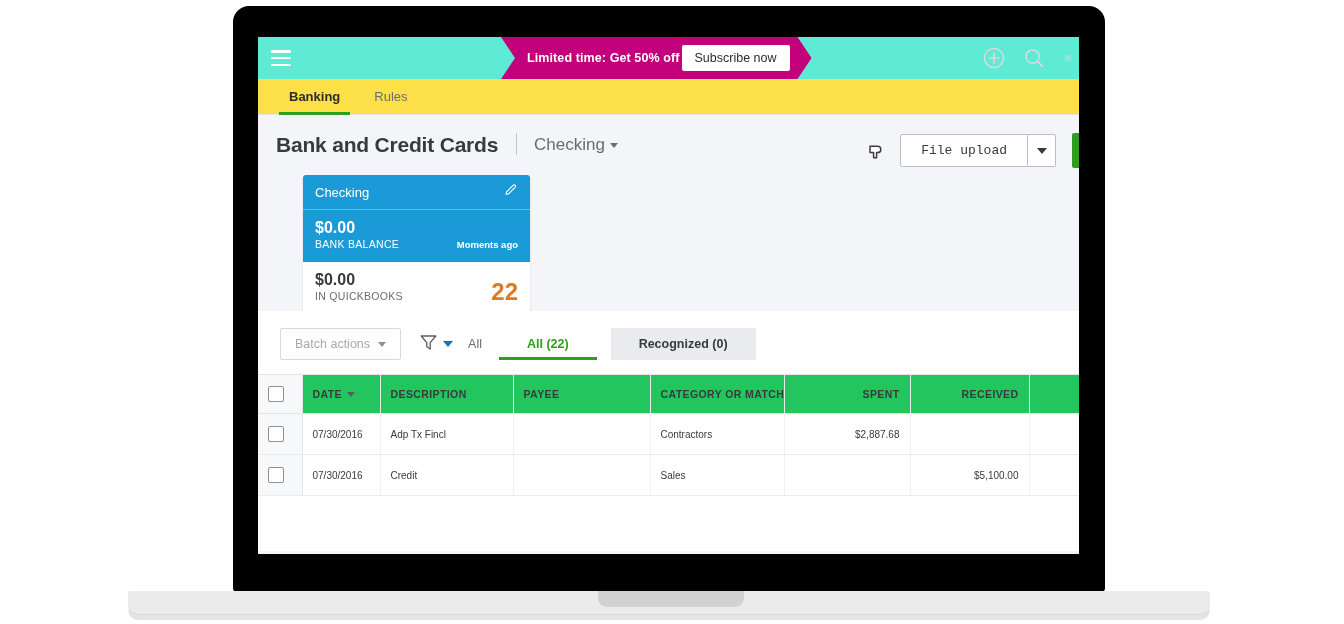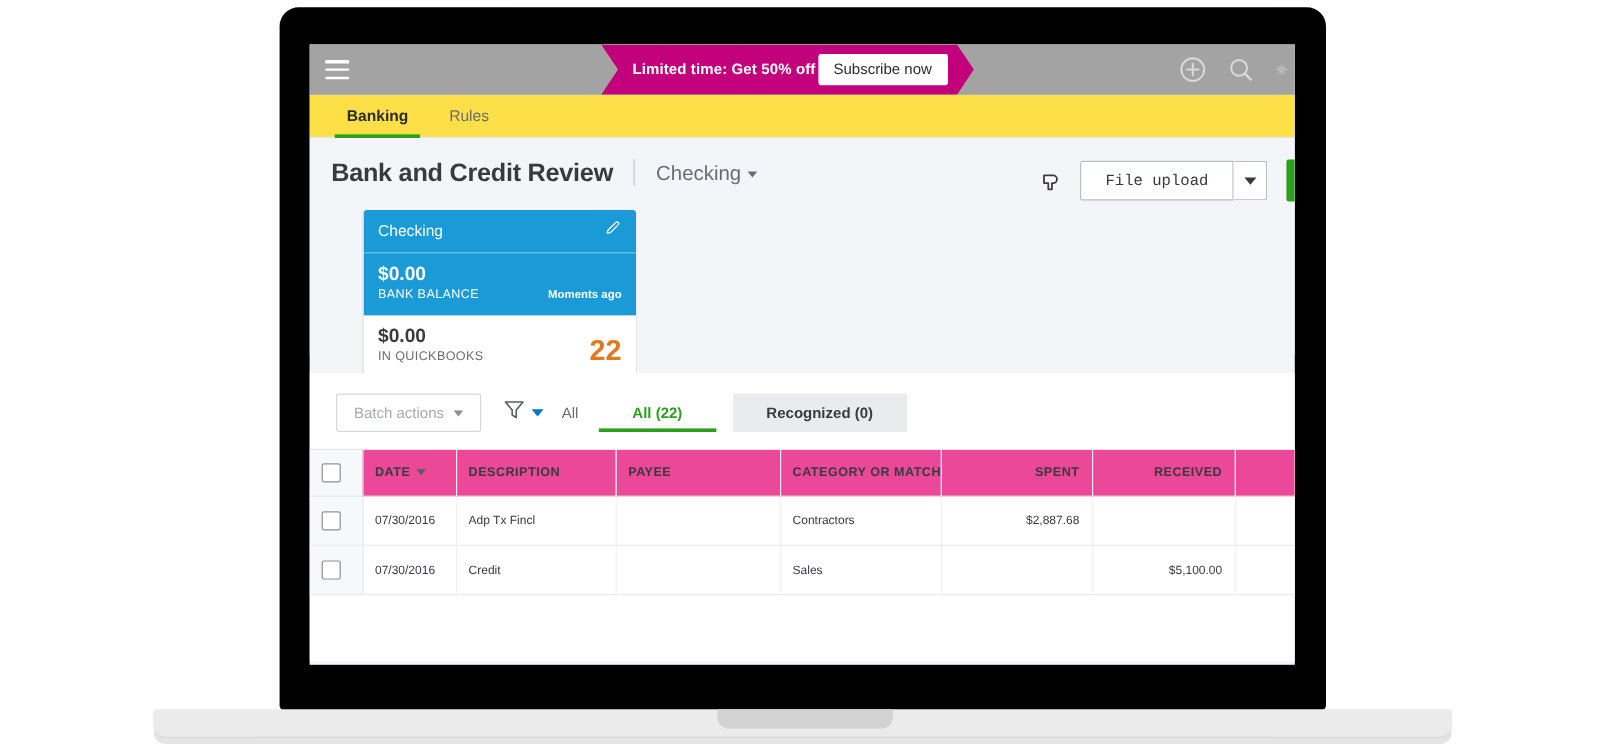--- a/index.html
+++ b/index.html
@@ -50,21 +50,21 @@
     left: 258px; top: 37px;
     width: 821px; height: 517px;
     background: #f4f5f8;
     overflow: hidden;
   }
 
   
   .topbar {
     position: relative;
     height: 42px;
-    background: #a3a3a3;
+    background: #5eead4;
     display: flex;
     align-items: center;
   }
   .hamburger {
     margin-left: 13px;
     width: 20px; height: 16px;
     display: flex; flex-direction: column; justify-content: space-between;
     cursor: pointer;
   }
   .hamburger span { display: block; height: 2.5px; background: #ffffff; border-radius: 1px; }
@@ -353,21 +353,21 @@
   .pill.muted { background: #e9ebee; color: #393a3d; margin-left: 14px; }
 
   
   table.txn {
     width: 100%;
     border-collapse: collapse;
     margin-top: 14px;
     table-layout: fixed;
   }
   table.txn th {
-    background: #ec4899;
+    background: #22c55e;
     font-size: 10.5px;
     font-weight: bold;
     color: #393a3d;
     letter-spacing: 0.4px;
     text-align: left;
     padding: 11px 10px;
     border-top: 1px solid #e3e5e8;
     border-bottom: 1px solid #e3e5e8;
     border-right: 1px solid #e9ebee;
     white-space: nowrap;
@@ -458,21 +458,21 @@
         </span>
       </div>
     </div>
 
     <div class="navtabs">
       <div class="navtab active">Banking</div>
       <div class="navtab">Rules</div>
     </div>
 
     <div class="page-head">
-      <span class="page-title">Bank and Credit Review</span>
+      <span class="page-title">Bank and Credit Cards</span>
       <span class="title-sep"></span>
       <span class="account-select">
         <span>Checking</span><span class="caret-sm"></span>
       </span>
 
       <div class="head-actions">
         <span class="hand-cursor-icon">
           <svg width="24" height="24" viewBox="0 0 24 24">
             <path d="M3 7.2 h7.6 a3.2 3.2 0 0 1 0 6.4 H9.6 v5.2 h-3 v-5.2 H3 Z" fill="#ffffff" stroke="#3c3c3c" stroke-width="1.5" stroke-linejoin="round"></path>
           </svg>

